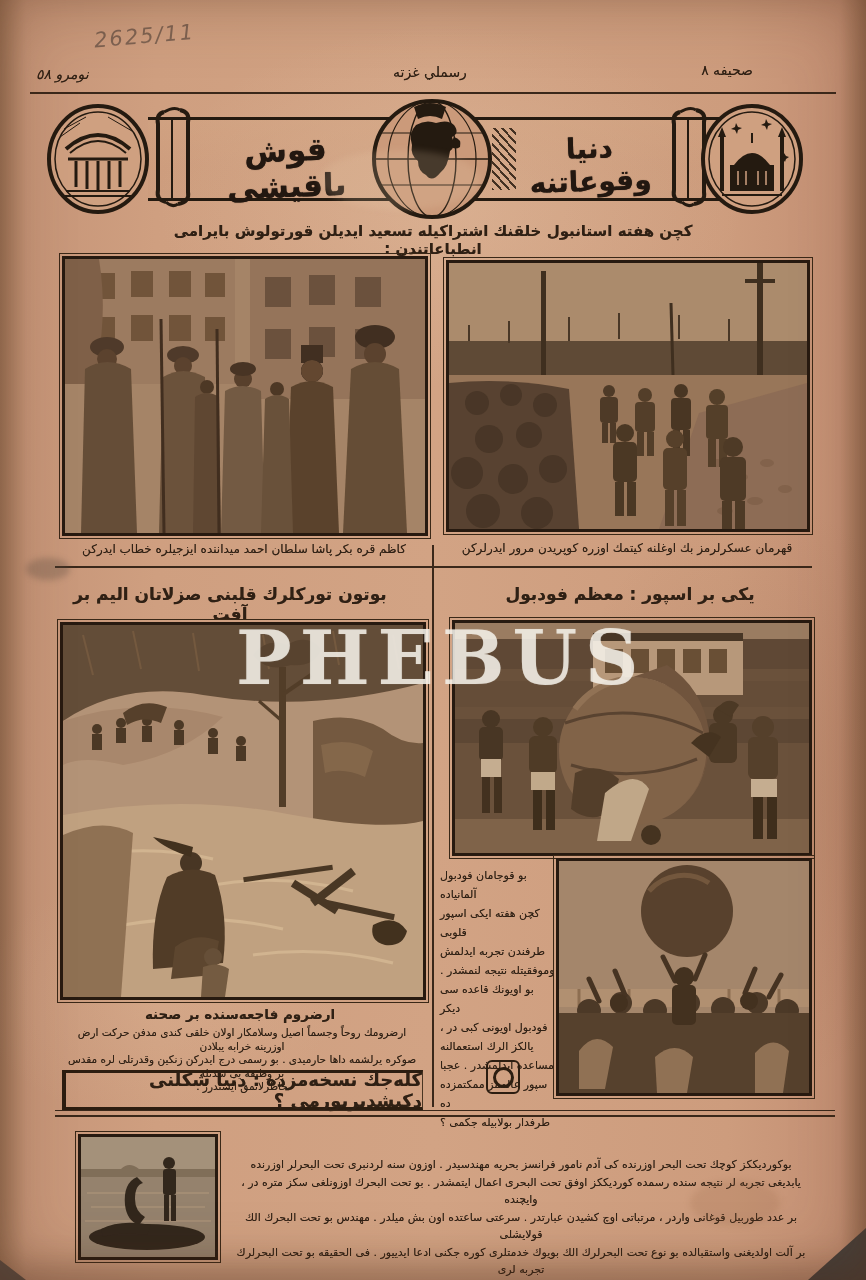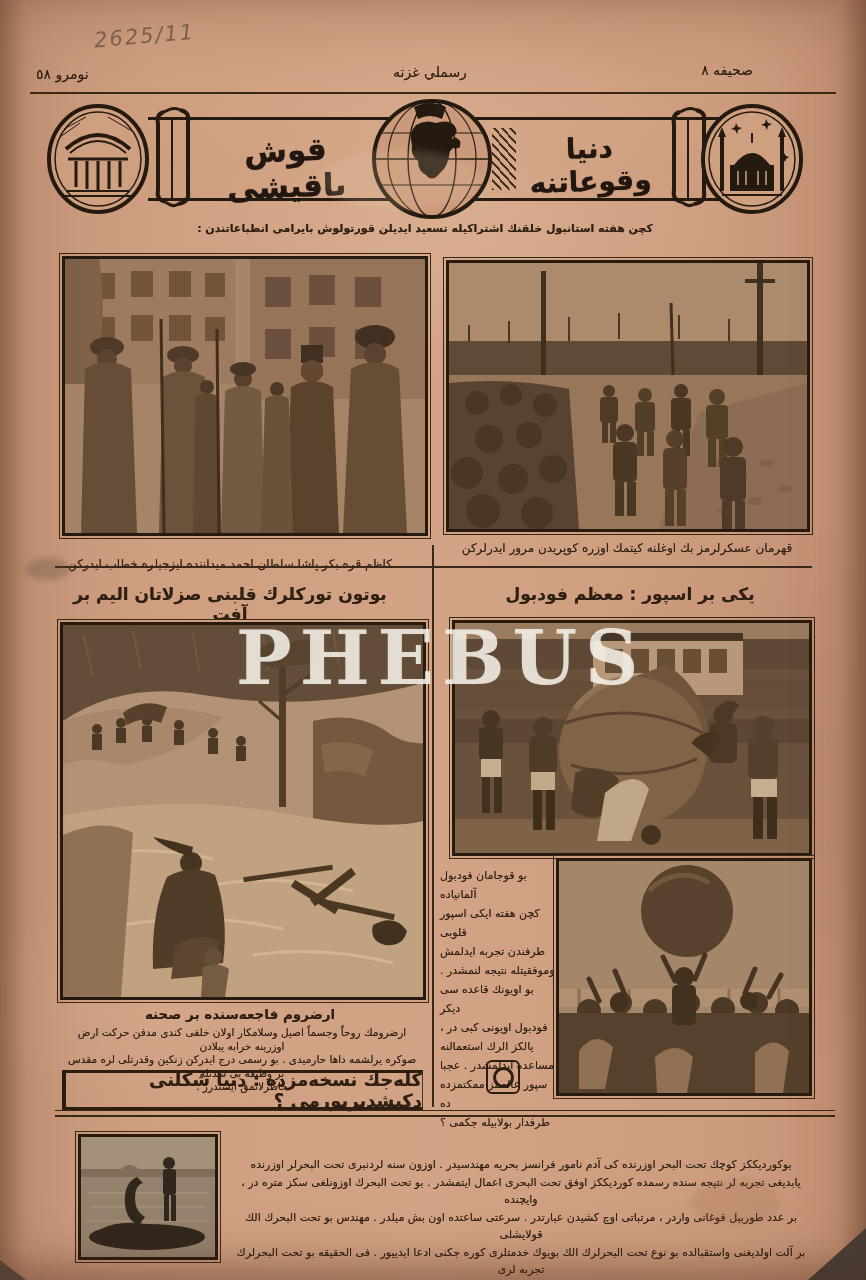--- a/index.html
+++ b/index.html
@@ -59,21 +59,21 @@
   .smudge{position:absolute;border-radius:50%;filter:blur(3px);}
   .body-small{font-size:10.5px;line-height:13.5px;}
 </style>
 </head>
 <body>
 
 <div class="page">
 
   <div class="handwriting" style="left:94px;top:24px;">2625/11</div>
 
-  <div class="abs ink rtl" style="left:36px;top:66px;width:120px;font-size:14px;text-align:left;">نومرو ٥٨</div>
+  <div class="abs ink rtl" style="left:36px;top:66px;width:120px;font-size:14px;text-align:left;font-style:italic;">نومرو ٥٨</div>
   <div class="abs ink rtl center" style="left:350px;top:64px;width:160px;font-size:14px;">رسملي غزته</div>
   <div class="abs ink rtl center" style="left:682px;top:62px;width:90px;font-size:14px;">صحيفه ٨</div>
   <div class="rule" style="left:30px;top:92px;width:806px;height:2px;"></div>
 
   <div class="banner-band" style="left:148px;top:117px;width:572px;height:78px;"></div>
 
   <div class="abs" style="left:46px;top:103px;width:104px;height:112px;">
     <svg viewBox="0 0 104 112">
       <ellipse cx="52" cy="56" rx="49" ry="53" fill="#cfa080" stroke="#241a10" stroke-width="4"></ellipse>
       <ellipse cx="52" cy="56" rx="43" ry="47" fill="none" stroke="#241a10" stroke-width="1.5"></ellipse>
@@ -153,21 +153,21 @@
       <g stroke="#cfa080" stroke-width="1.5">
         <line x1="38" y1="68" x2="38" y2="82"></line>
           <line x1="46" y1="68" x2="46" y2="82"></line>
         <line x1="58" y1="68" x2="58" y2="82"></line>
           <line x1="66" y1="68" x2="66" y2="82"></line>
       </g>
       <line x1="22" y1="92" x2="82" y2="92" stroke="#241a10" stroke-width="2"></line>
     </svg>
   </div>
 
-  <div class="abs ink rtl center" style="left:142px;top:222px;width:566px;font-size:11px;font-weight:bold;">كچن هفته استانبول خلقنك اشتراكيله تسعيد ايديلن قورتولوش بايرامى انطباعاتندن :</div>
+  <div class="abs ink rtl center" style="left:150px;top:222px;width:566px;font-size:15px;font-weight:bold;">كچن هفته استانبول خلقنك اشتراكيله تسعيد ايديلن قورتولوش بايرامى انطباعاتندن :</div>
 
   <div class="photo-frame" style="left:62px;top:256px;width:360px;height:274px;">
     <svg viewBox="0 0 360 274" preserveAspectRatio="none">
       <rect width="360" height="274" fill="#a08063"></rect>
       <rect x="10" y="0" width="160" height="125" fill="#96765b"></rect>
       <g fill="#63492f">
         <rect x="28" y="14" width="22" height="26"></rect>
           <rect x="66" y="12" width="22" height="26"></rect>
           <rect x="104" y="12" width="22" height="26"></rect>
           <rect x="140" y="14" width="20" height="24"></rect>
@@ -295,21 +295,21 @@
             <circle cx="284" cy="184" r="10"></circle>
             <rect x="271" y="194" width="26" height="44" rx="5"></rect>
             <rect x="273" y="238" width="10" height="28"></rect>
             <rect x="286" y="238" width="10" height="28"></rect>
           </g>
       </g>
       <rect width="358" height="266" fill="rgba(186,150,118,.12)"></rect>
     </svg>
   </div>
 
-  <div class="abs ink rtl center caption" style="left:56px;top:542px;width:348px;margin-top:15px;">كاظم قره بكر پاشا سلطان احمد ميداننده ايزجيلره خطاب ايدركن</div>
+  <div class="abs ink rtl center caption" style="left:70px;top:542px;width:348px;">كاظم قره بكر پاشا سلطان احمد ميداننده ايزجيلره خطاب ايدركن</div>
   <div class="abs ink rtl center caption" style="left:452px;top:541px;width:350px;">قهرمان عسكرلرمز بك اوغلنه كيتمك اوزره كوپريدن مرور ايدرلركن</div>
 
   <div class="rule" style="left:55px;top:566px;width:757px;height:2px;"></div>
   <div class="rule" style="left:432px;top:545px;width:2px;height:562px;"></div>
 
   <div class="abs ink rtl center colhead" style="left:70px;top:584px;width:320px;">بوتون توركلرك قلبنى صزلاتان اليم بر آفت</div>
   <div class="abs ink rtl center colhead" style="left:490px;top:584px;width:280px;">يكى بر اسپور : معظم فودبول</div>
 
   <div class="photo-frame" style="left:60px;top:622px;width:360px;height:372px;">
     <svg viewBox="0 0 360 372" preserveAspectRatio="none">

